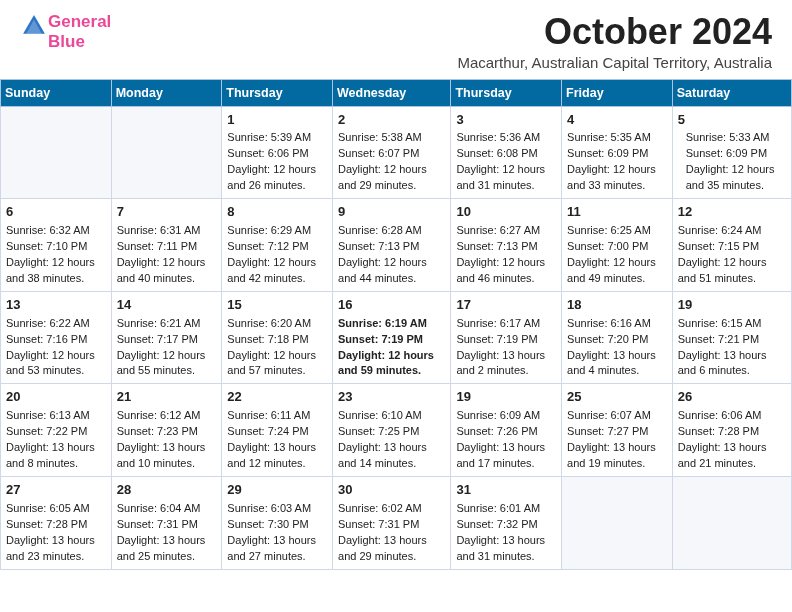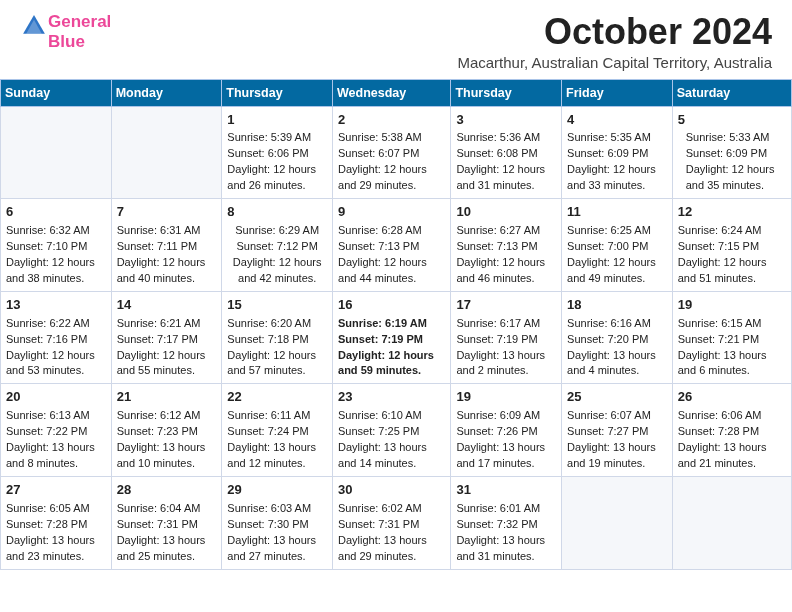--- a/index.html
+++ b/index.html
@@ -171,21 +171,21 @@
         </td>
         <td>
           <span class="day-num">7</span>
           <div class="day-info" style="white-space: pre-line;">Sunrise: 6:31 AM
 Sunset: 7:11 PM
 Daylight: 12 hours
 and 40 minutes.</div>
         </td>
         <td>
           <span class="day-num">8</span>
-          <div class="day-info" style="white-space: pre-line; text-align: center;">Sunrise: 6:29 AM
+          <div class="day-info" style="white-space: pre-line;">Sunrise: 6:29 AM
 Sunset: 7:12 PM
 Daylight: 12 hours
 and 42 minutes.</div>
         </td>
         <td>
           <span class="day-num">9</span>
           <div class="day-info" style="white-space: pre-line;">Sunrise: 6:28 AM
 Sunset: 7:13 PM
 Daylight: 12 hours
 and 44 minutes.</div>

